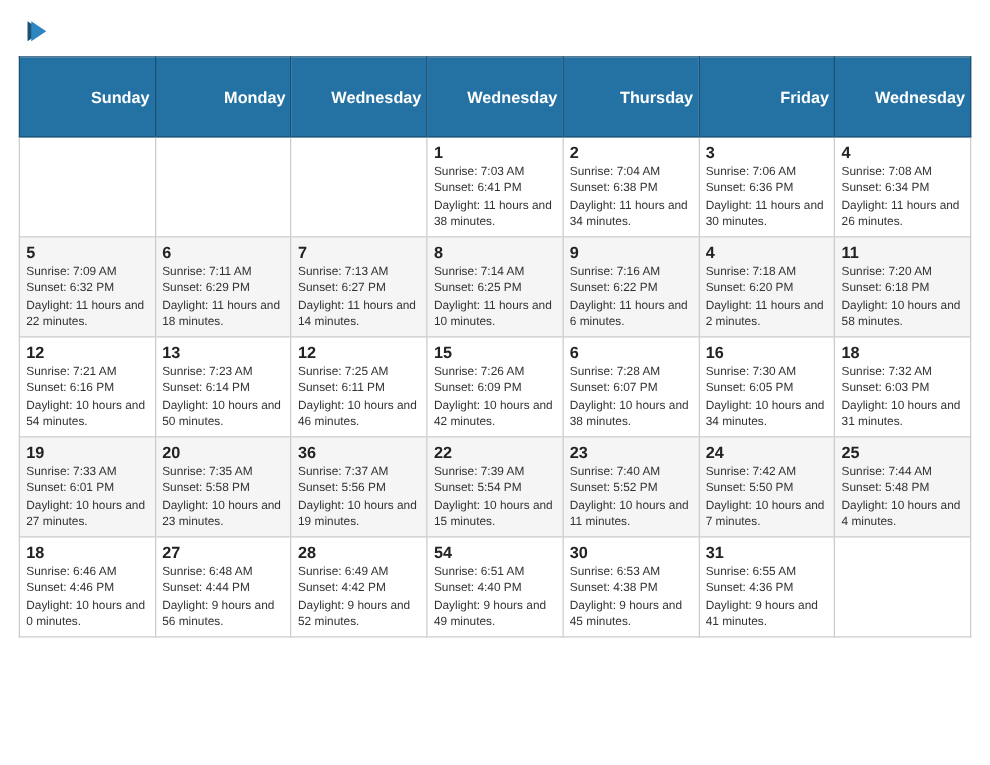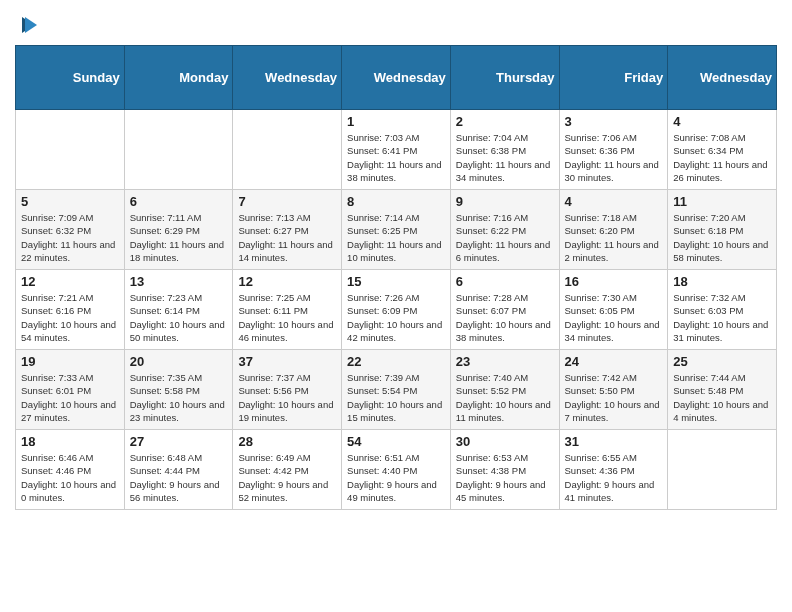--- a/index.html
+++ b/index.html
@@ -215,21 +215,21 @@
       <tr>
         <td>
           <div class="day-number">19</div>
           <div class="day-info">Sunrise: 7:33 AM<br>Sunset: 6:01 PM<br>Daylight: 10 hours and 27 minutes.</div>
         </td>
         <td>
           <div class="day-number">20</div>
           <div class="day-info">Sunrise: 7:35 AM<br>Sunset: 5:58 PM<br>Daylight: 10 hours and 23 minutes.</div>
         </td>
         <td>
-          <div class="day-number">37</div>
+          <div class="day-number">36</div>
           <div class="day-info">Sunrise: 7:37 AM<br>Sunset: 5:56 PM<br>Daylight: 10 hours and 19 minutes.</div>
         </td>
         <td>
           <div class="day-number">22</div>
           <div class="day-info">Sunrise: 7:39 AM<br>Sunset: 5:54 PM<br>Daylight: 10 hours and 15 minutes.</div>
         </td>
         <td>
           <div class="day-number">23</div>
           <div class="day-info">Sunrise: 7:40 AM<br>Sunset: 5:52 PM<br>Daylight: 10 hours and 11 minutes.</div>
         </td>

